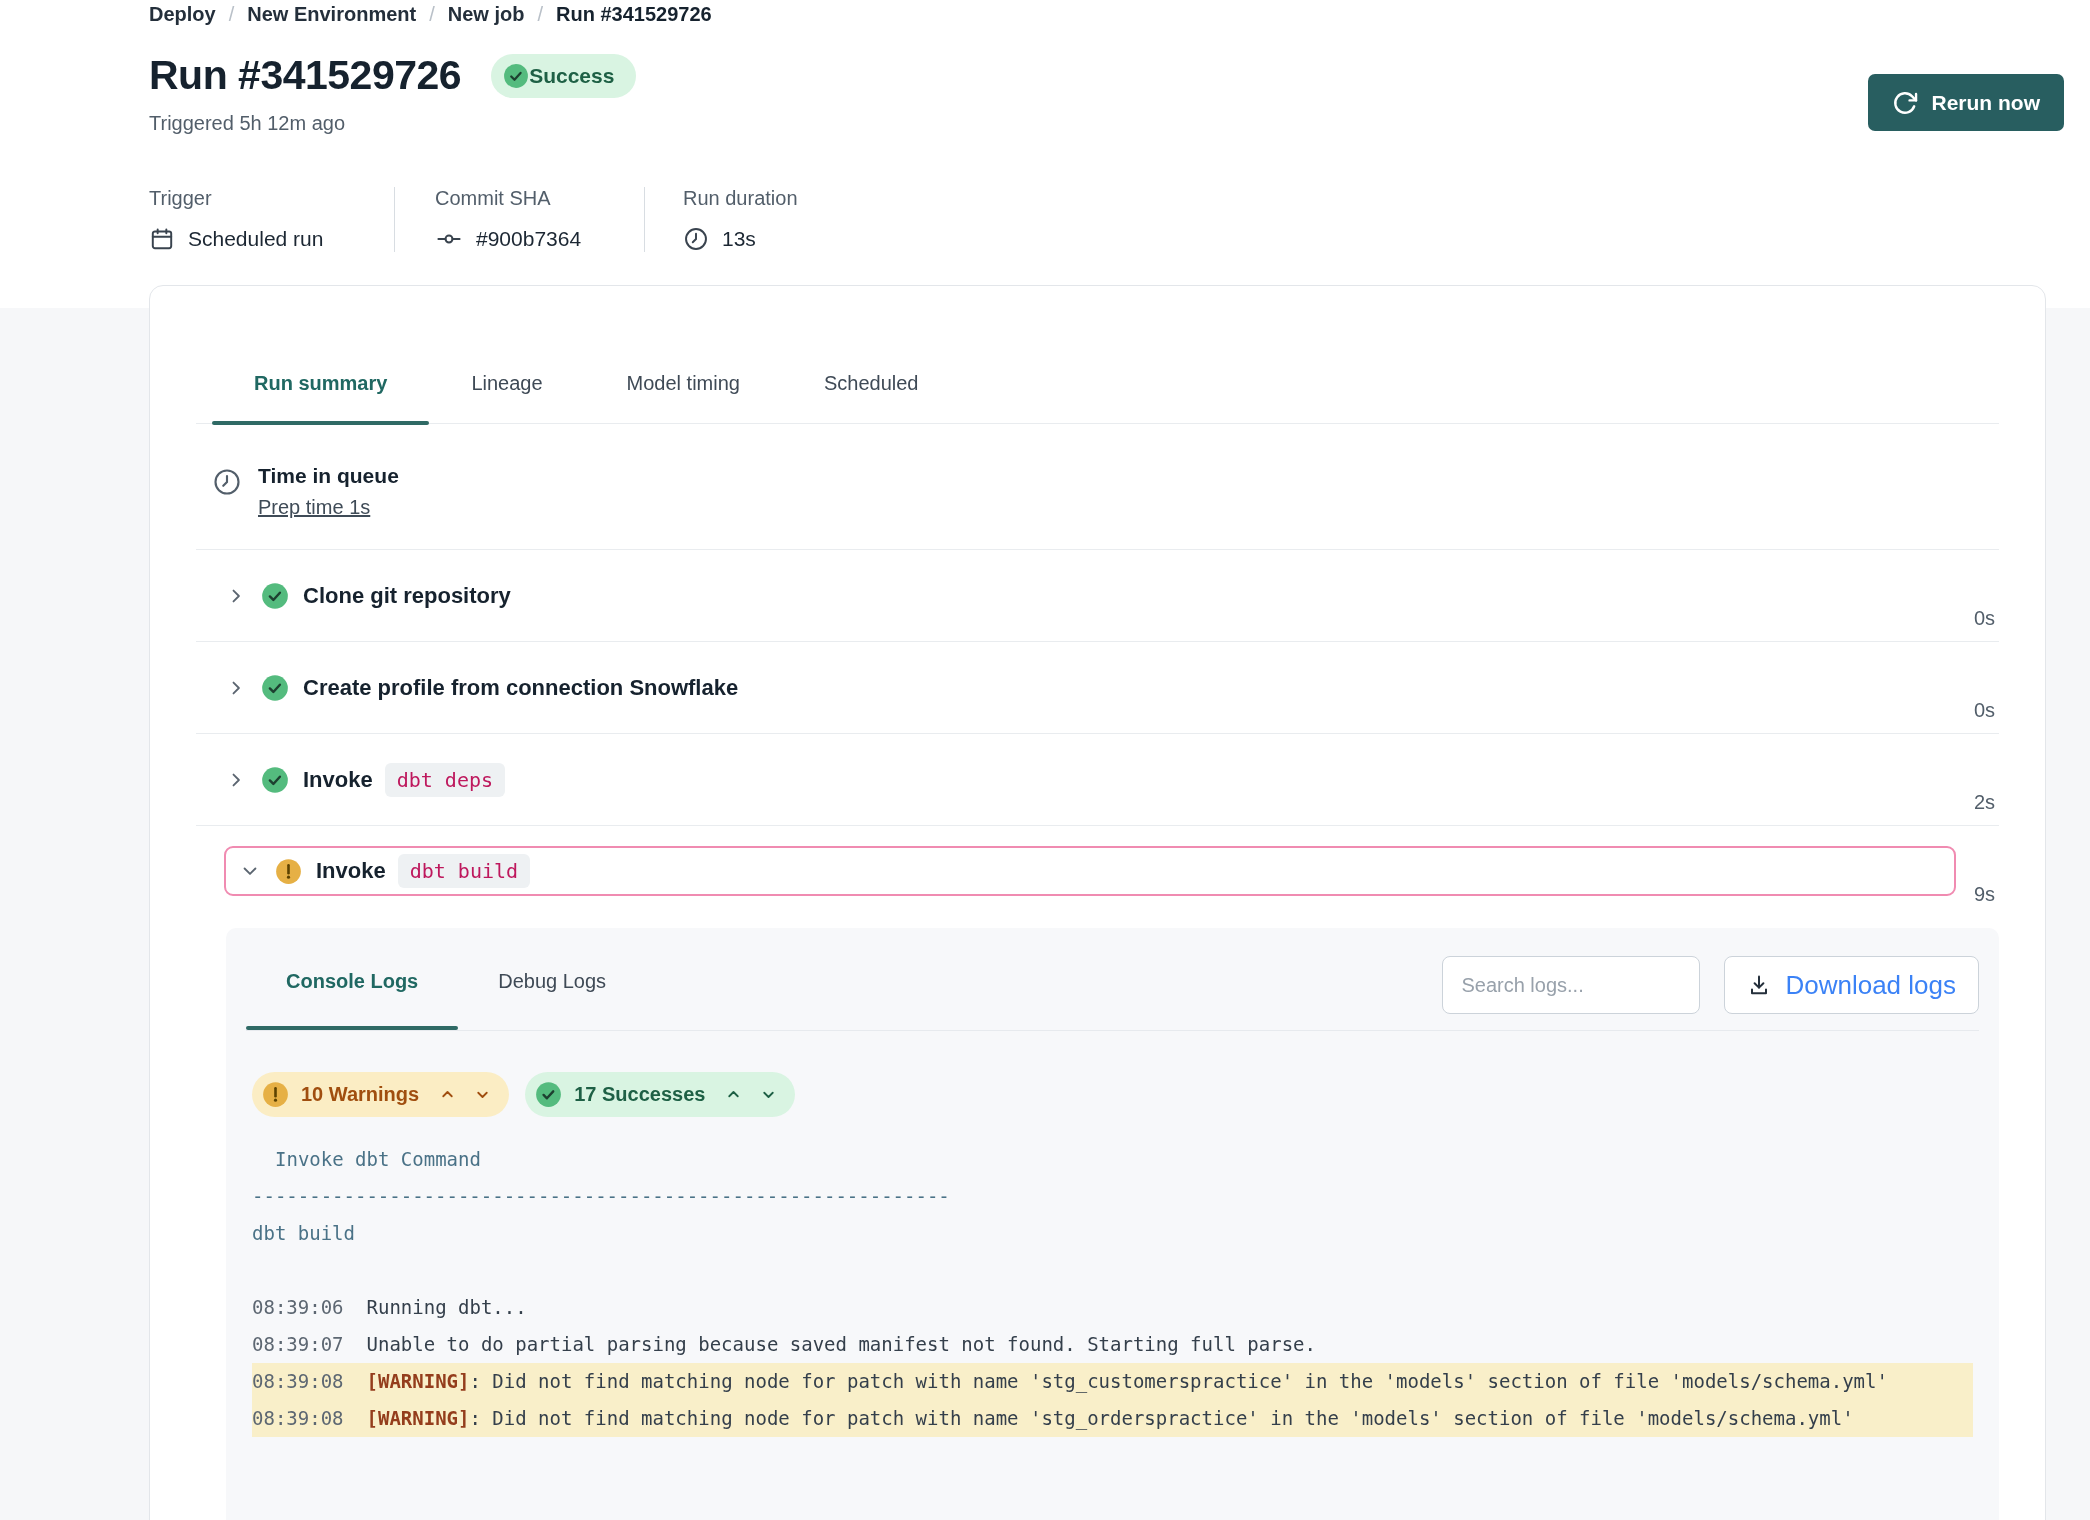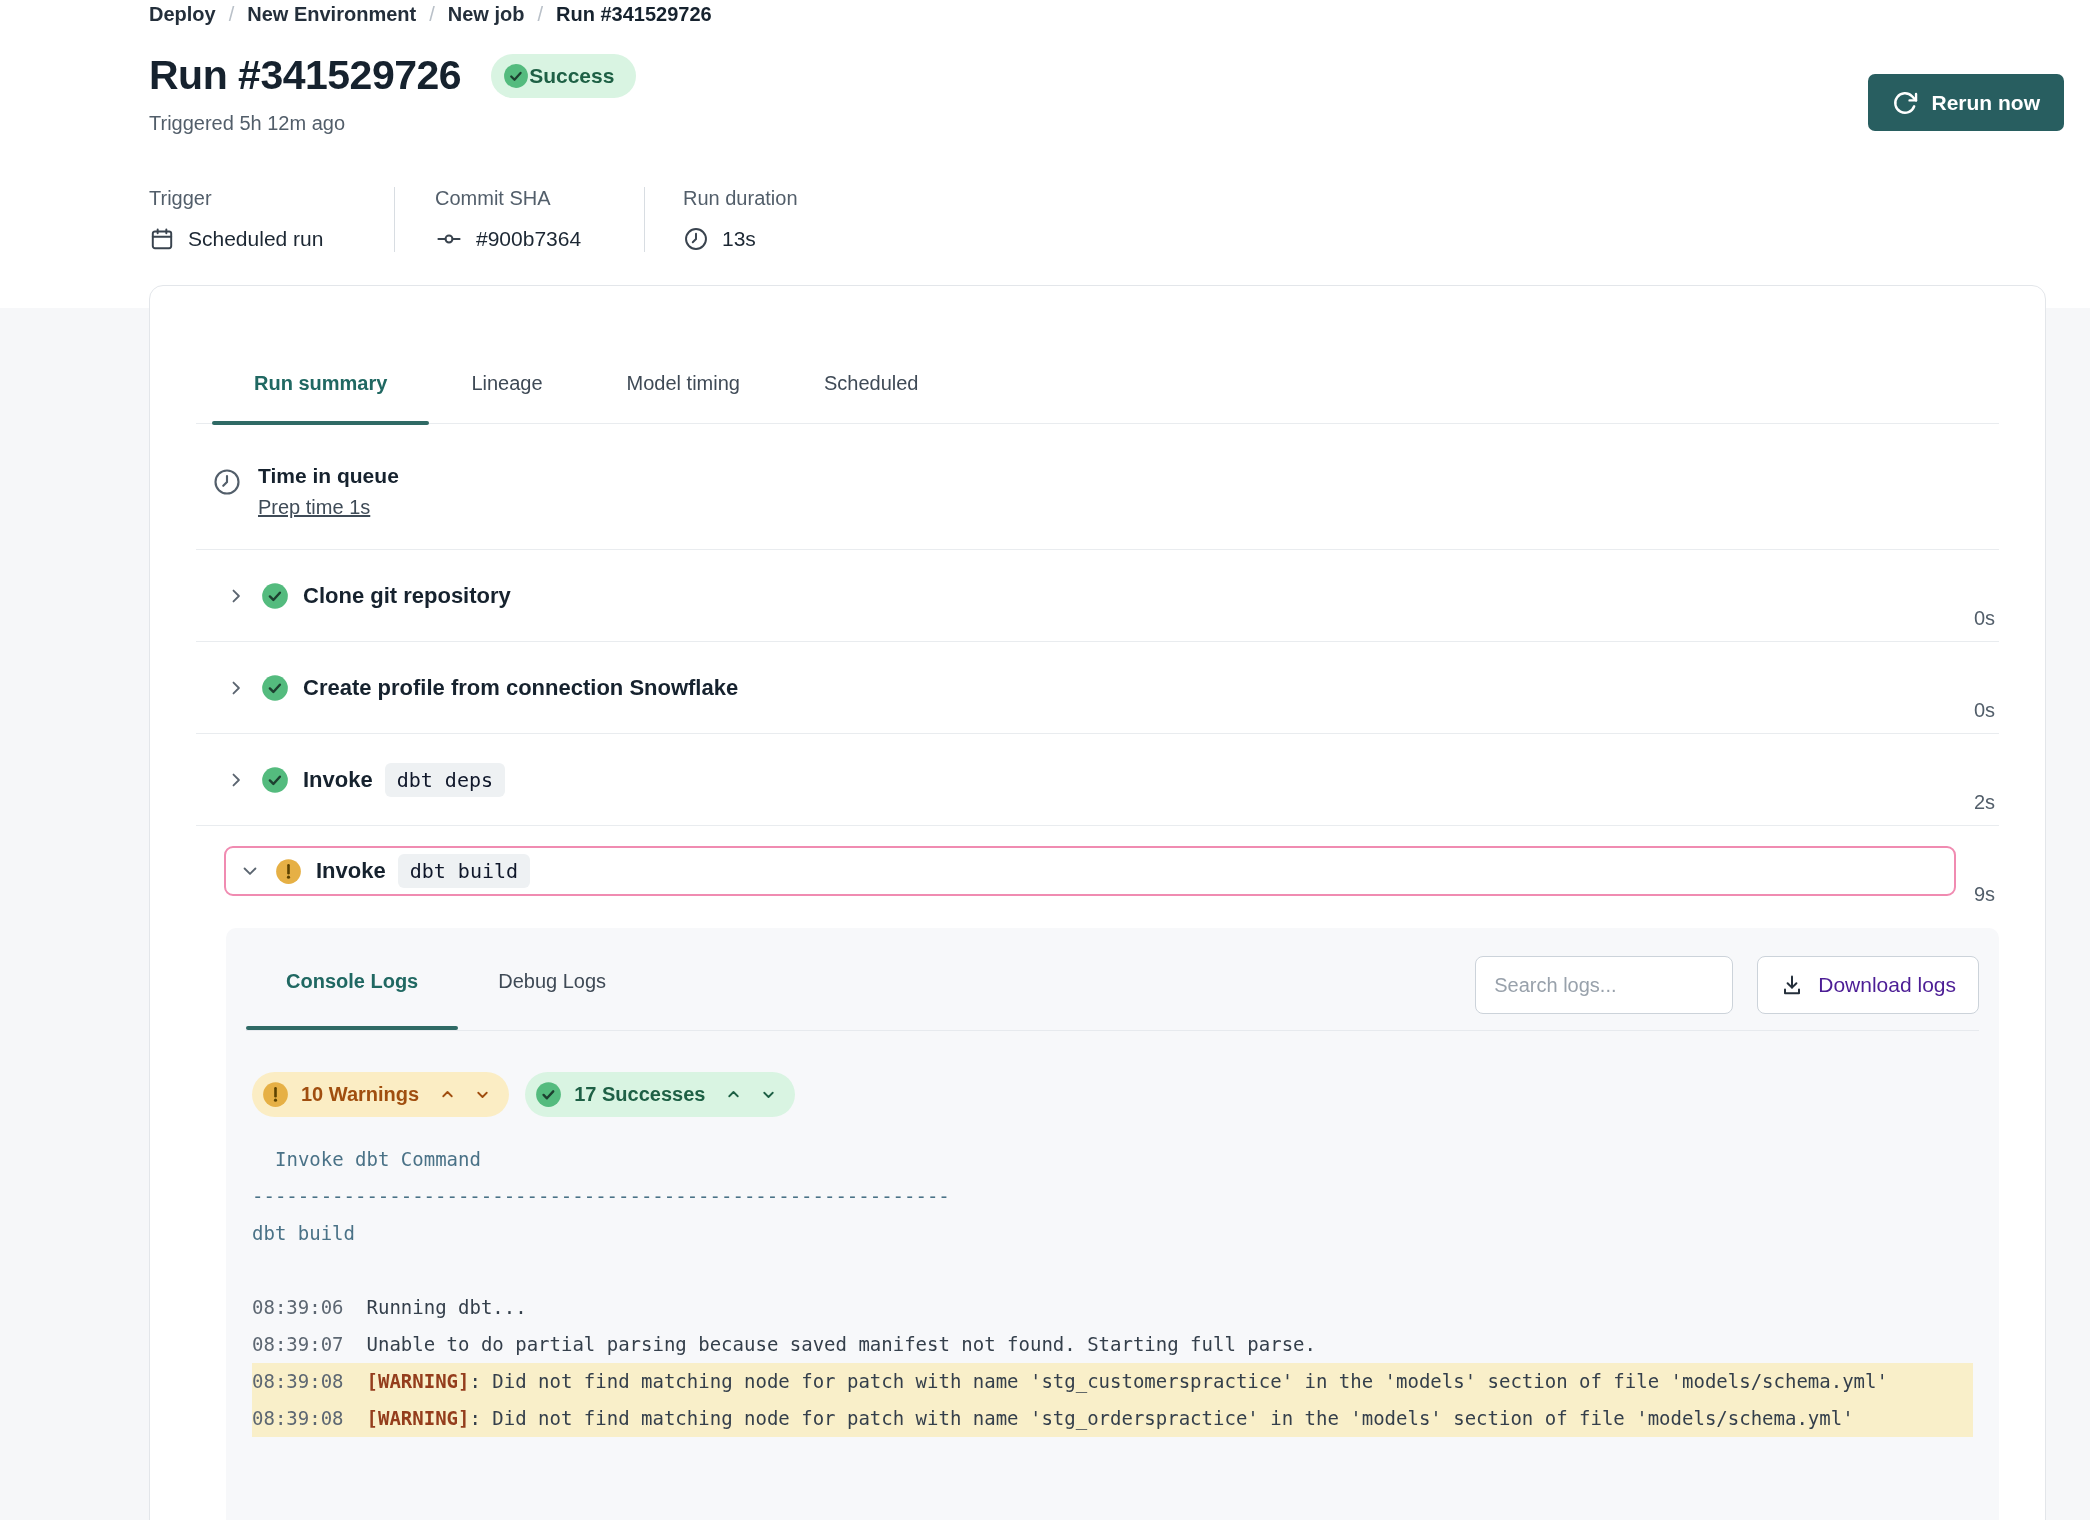--- a/index.html
+++ b/index.html
@@ -55,43 +55,43 @@
   .queue-title { font-size:21px; font-weight:700; color:#16222e; }
   .queue-link { display:inline-block; margin-top:8px; font-size:20px; color:#3f4b57;
     text-decoration:underline; cursor:pointer; }
 
   .step-row { height:92px; display:flex; align-items:center; padding-left:30px;
     border-bottom:1px solid #e9ecef; cursor:pointer; }
   .step-chevron { color:#5b6570; flex:0 0 auto; }
   .step-check, .step-warn { margin-left:15px; flex:0 0 auto; }
   .step-title { margin-left:14px; font-size:22px; font-weight:700; color:#16222e; }
   .chip { margin-left:12px; font-family:"DejaVu Sans Mono", monospace; font-size:20px;
-    background:#eef1f3; color:#0f172a; padding:5px 12px; border-radius:6px; }
+    background:#eef1f3; color:#be185d; padding:5px 12px; border-radius:6px; }
   .step-duration { margin-left:auto; font-size:20px; color:#525e6a; padding-right:4px;margin-top:46px; }
   .step-row.expanded { border-bottom:none; padding-left:0; height:90px; cursor:default; }
   .expanded-box { margin-left:28px; flex:1; height:50px; border:2px solid #f08bb1; border-radius:9px;
     display:flex; align-items:center; padding-left:14px; background:#fff; cursor:pointer; }
   .step-row.expanded .step-duration { margin-left:18px; }
 
   
   .log-panel { margin:12px 0 0 30px; background:#f7f8fa; border-radius:10px; padding-bottom:120px; }
   .log-toolbar { margin:0 20px; padding-top:28px; min-height:102px; display:flex;
     justify-content:space-between; align-items:flex-start; border-bottom:1px solid #e7eaee; }
   .log-tabs { display:flex; }
   .log-tab { padding:14px 40px 0; font-size:20px; color:#3f4a56; position:relative; cursor:pointer; height:74px; }
   .log-tab.active { color:#206862; font-weight:700; }
   .log-tab.active::after { content:""; position:absolute; left:0; right:0; bottom:0; height:4px;
     background:#2f6a65; border-radius:2px; }
   .log-controls { display:flex; gap:24px; }
   .search-input { width:258px; height:58px; border:1px solid #ccd3da; border-radius:8px; background:#fff;
     font-size:20px; font-family:inherit; padding:0 18px; color:#1c2733; }
   .search-input::placeholder { color:#98a1ab; }
   .download-btn { height:58px; display:flex; align-items:center; gap:14px; background:#fff;
-    border:1px solid #ccd3da; border-radius:8px; padding:0 22px; font-size:21px; font-family:inherit;
-    color:#4c1d95; cursor:pointer; }
+    border:1px solid #ccd3da; border-radius:8px; padding:0 22px; font-size:26px; font-family:inherit;
+    color:#3b82f6; cursor:pointer; }
   .download-btn svg { color:#242f3b; }
 
   .badges-row { margin:41px 0 0 26px; display:flex; gap:16px; align-items:center; }
   .pill { height:45px; display:inline-flex; align-items:center; gap:12px; border-radius:23px;
     padding:0 18px 0 10px; font-size:20px; font-weight:700; cursor:pointer; }
   .pill.warn { background:#fbedc4; color:#a04e0f; }
   .pill.success { background:#d9f4e2; color:#1e6045; }
   .pill .chevrons { display:flex; gap:18px; margin-left:8px; }
   .pill .chevrons svg { cursor:pointer; }
 

